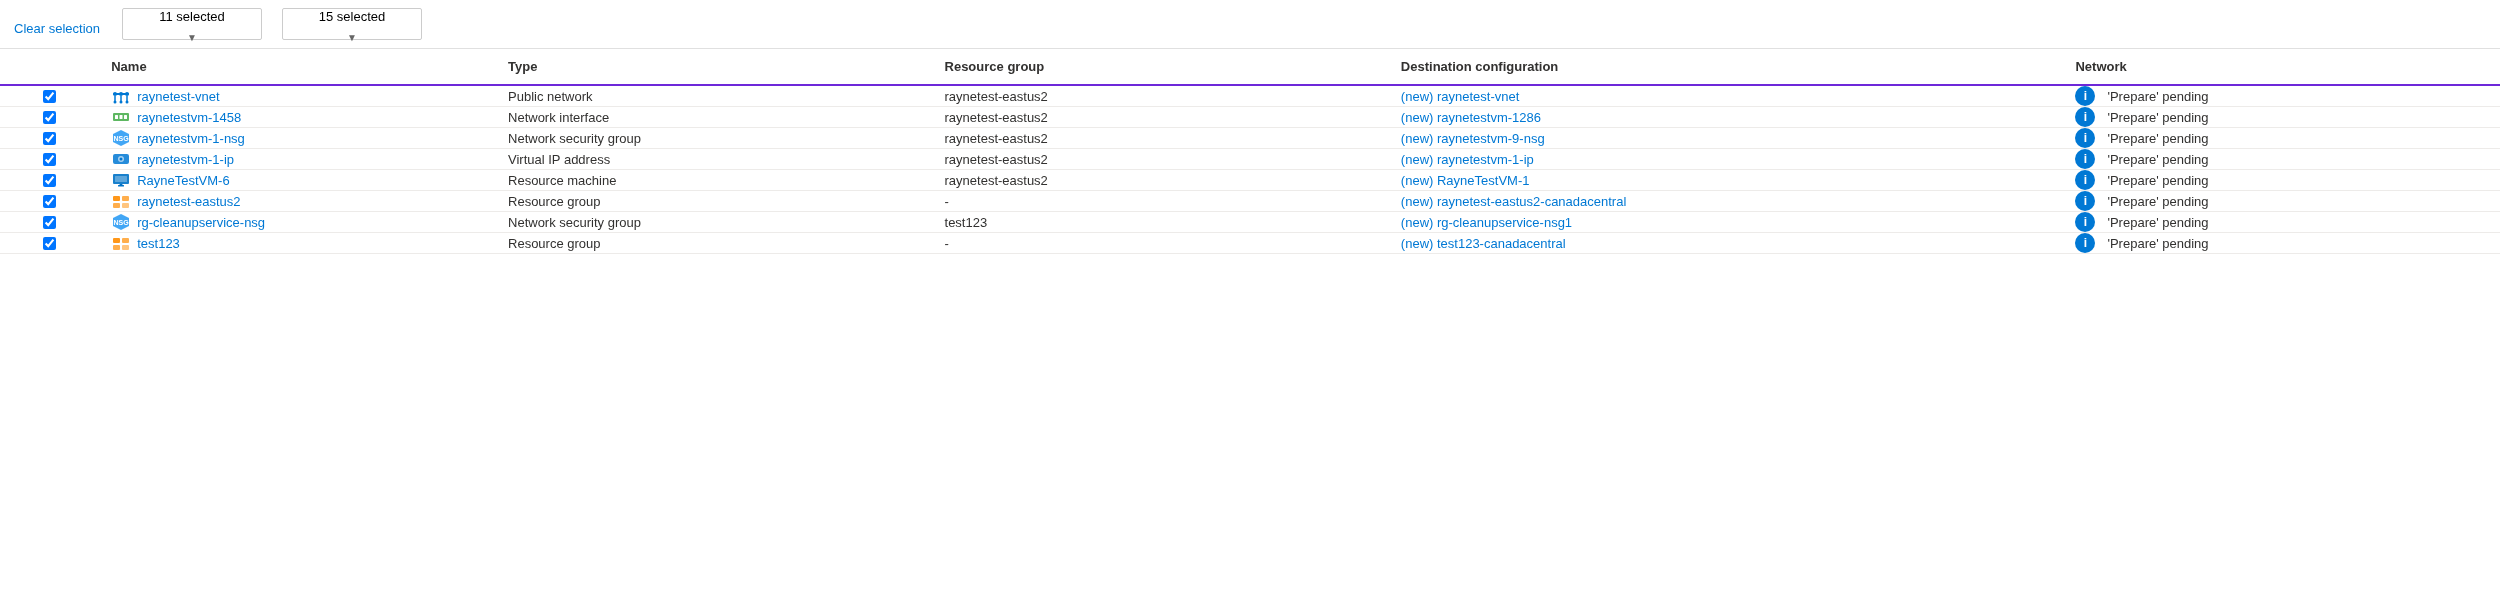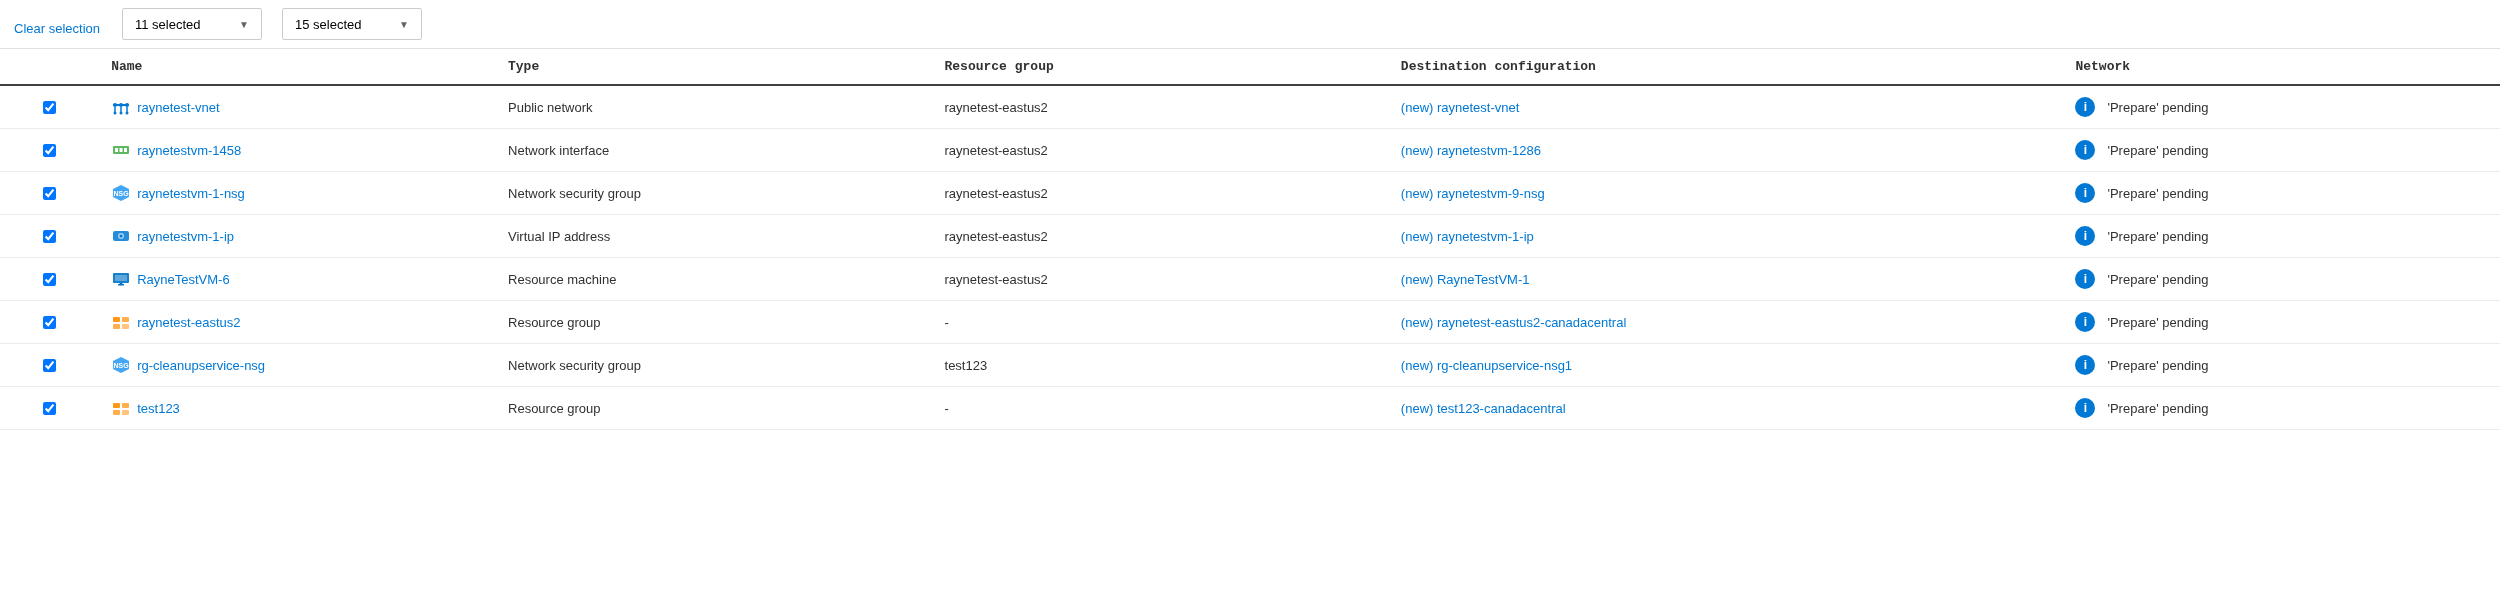--- a/index.html
+++ b/index.html
@@ -51,41 +51,41 @@
       height: 32px;
       padding: 0 12px;
       border: 1px solid #ccc;
       background: #fff;
       font-size: 13px;
       cursor: pointer;
       border-radius: 2px;
       white-space: nowrap;
       min-width: 140px;
       justify-content: space-between;
+      flex-direction: column;
     }
 
     .chevron {
       font-size: 10px;
       color: #666;
     }
 
     .table-container {
       min-width: 1200px;
       overflow-x: auto;
     }
 
     table {
       width: 100%;
       border-collapse: collapse;
       table-layout: fixed;
     }
 
     thead tr {
-      border-bottom: 2px solid #404040;
-      font-family: Liberation Mono, monospace;
+      border-bottom: 2px solid #6d28d9;
     }
 
     th {
       text-align: left;
       padding: 10px 12px;
       font-weight: 600;
       font-size: 13px;
       color: #323130;
       background: #fff;
     }
@@ -95,21 +95,21 @@
     th:nth-child(3) { width: 220px; }
     th:nth-child(4) { width: 230px; }
     th:nth-child(5) { width: 340px; }
     th:nth-child(6) { width: 220px; }
 
     tbody tr {
       border-bottom: 1px solid #edebe9;
     }
 
     td {
-      padding: 11px 12px;
+      padding: 0 12px;
       font-size: 13px;
       color: #323130;
       vertical-align: middle;
       overflow: hidden;
       text-overflow: ellipsis;
       white-space: nowrap;
     }
 
     .resource-link {
       color: #0078d4;

